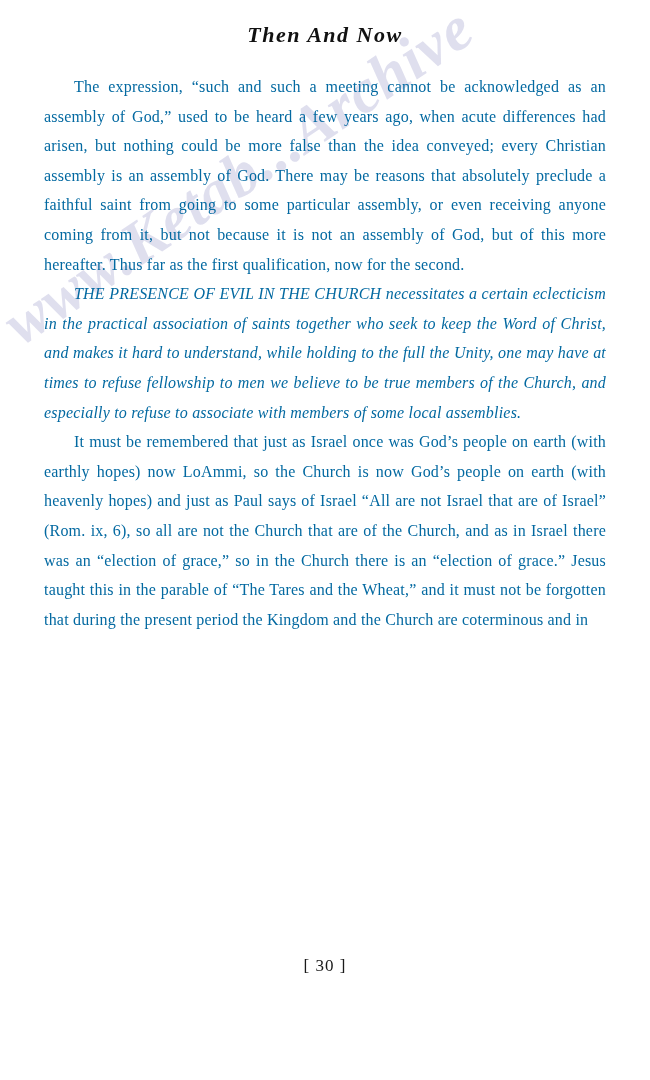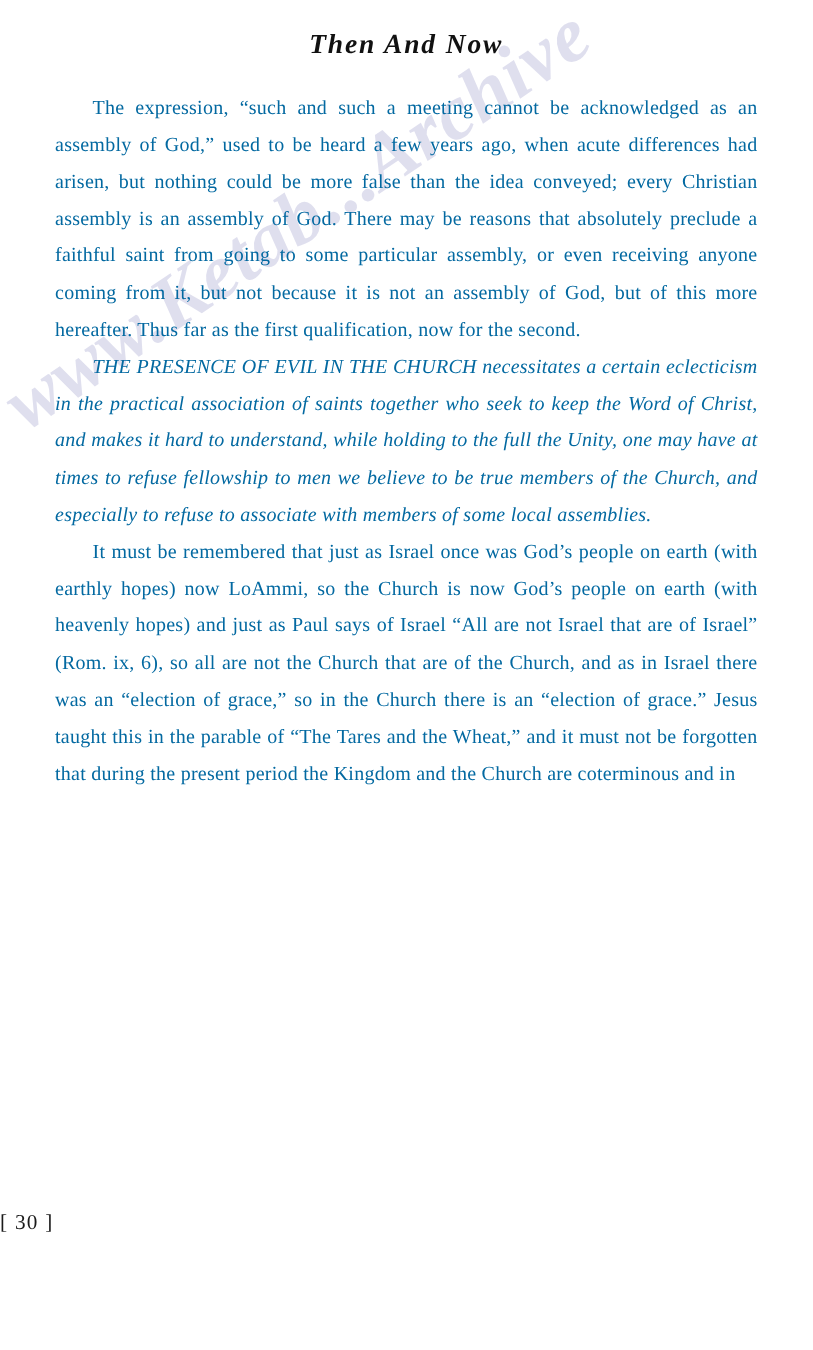--- a/index.html
+++ b/index.html
@@ -74,24 +74,24 @@
   .body-text p + p {
     margin-top: 0;
   }
   .smallcaps-lead {
     font-size: 21px;
     letter-spacing: 0.6px;
     font-style: italic;
   }
   .folio {
     position: absolute;
-    bottom: 92px;
+    bottom: 104px;
     left: 0;
     width: 650px;
-    text-align: left;
+    text-align: center;
     font-size: 17px;
     letter-spacing: 1px;
     color: #1a1a1a;
     z-index: 10;
   }
 </style>
 </head>
 <body>
 
 <div class="page">

